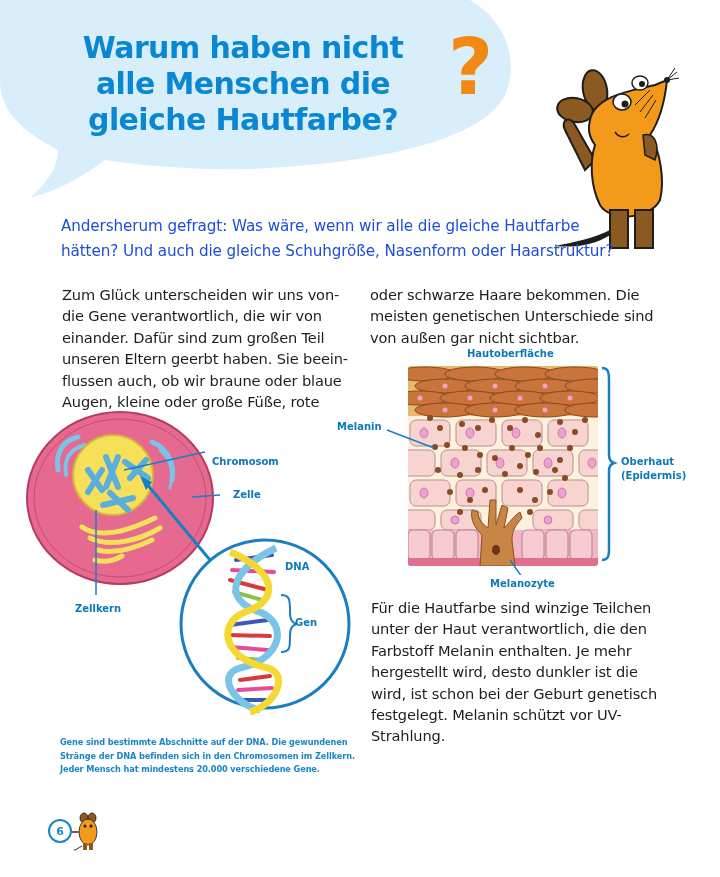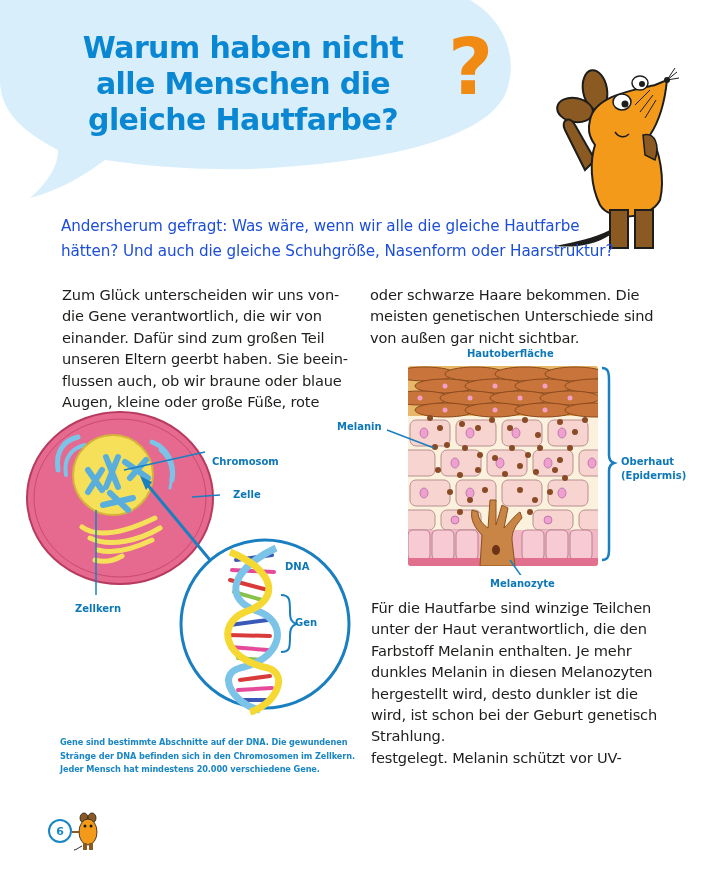--- a/index.html
+++ b/index.html
@@ -320,25 +320,24 @@
 <div class="caption">
   <span>Gene sind bestimmte Abschnitte auf der DNA. Die gewundenen</span>
   <span>Stränge der DNA befinden sich in den Chromosomen im Zellkern.</span>
   <span>Jeder Mensch hat mindestens 20.000 verschiedene Gene.</span>
 </div>
 
 <div class="body-text" style="left:371px;top:597px;">
   <span>Für die Hautfarbe sind winzige Teilchen</span>
   <span>unter der Haut verantwortlich, die den</span>
   <span>Farbstoff Melanin enthalten. Je mehr</span>
-  <span>dunkles Melanin in diesen Melanozyten</span>
   <span>hergestellt wird, desto dunkler ist die</span>
   <span>wird, ist schon bei der Geburt genetisch</span>
+  <span>festgelegt. Melanin schützt vor UV-</span>
   <span>Strahlung.</span>
-  <span>festgelegt. Melanin schützt vor UV-</span>
 </div>
 
 <div class="page-num">6</div>
 <svg class="abs" style="left:72px;top:812px" width="32" height="40" viewBox="0 0 32 40">
   <ellipse cx="12" cy="6" rx="4" ry="5" fill="#8b5a22" stroke="#1d1d1b" stroke-width="0.8"></ellipse>
   <ellipse cx="20" cy="6" rx="4" ry="5" fill="#8b5a22" stroke="#1d1d1b" stroke-width="0.8"></ellipse>
   <ellipse cx="16" cy="20" rx="9" ry="13" fill="#f49a1a" stroke="#1d1d1b" stroke-width="0.8"></ellipse>
   <circle cx="13" cy="14" r="1.5" fill="#1d1d1b"></circle>
     <circle cx="19" cy="14" r="1.5" fill="#1d1d1b"></circle>
   <line x1="0" y1="20" x2="8" y2="20" stroke="#8b5a22" stroke-width="2"></line>

